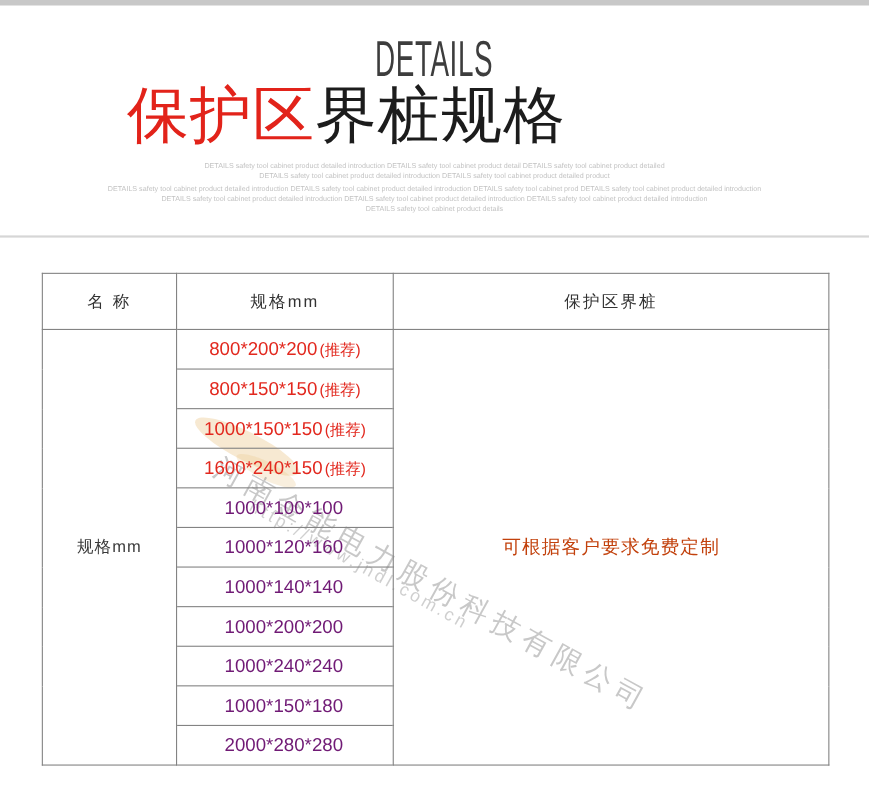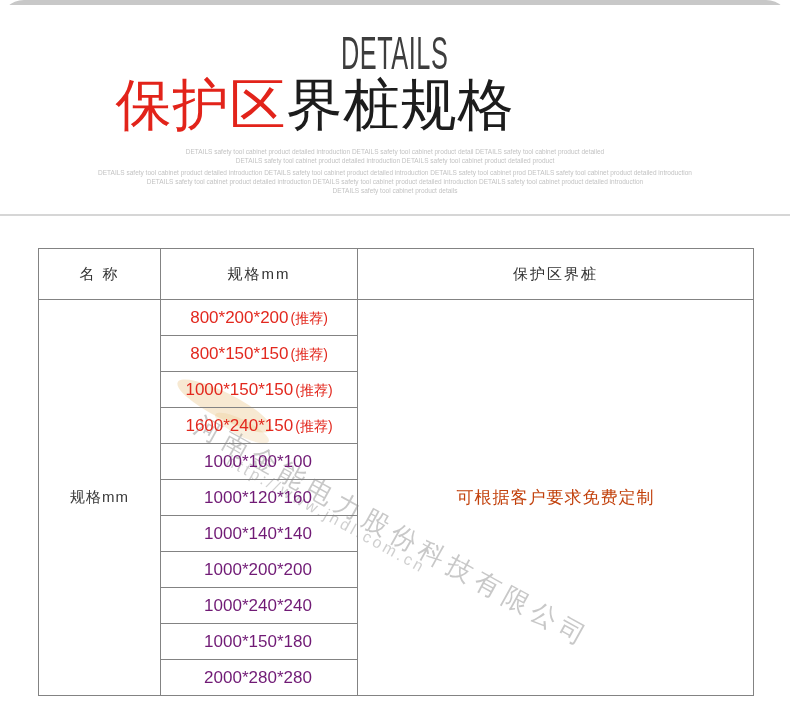--- a/index.html
+++ b/index.html
@@ -7,21 +7,20 @@
     padding: 0;
     background: #ffffff;
     font-family: "Liberation Sans", "DejaVu Sans", sans-serif;
   }
   .page {
     position: relative;
     width: 790px;
     height: 723px;
     background: #ffffff;
     overflow: hidden;
-    border-radius: 24px;
   }
 
   
   .top-bar {
     position: absolute;
     left: 0; top: 0;
     width: 790px; height: 5px;
     background: #c8c8c8;
   }
 

